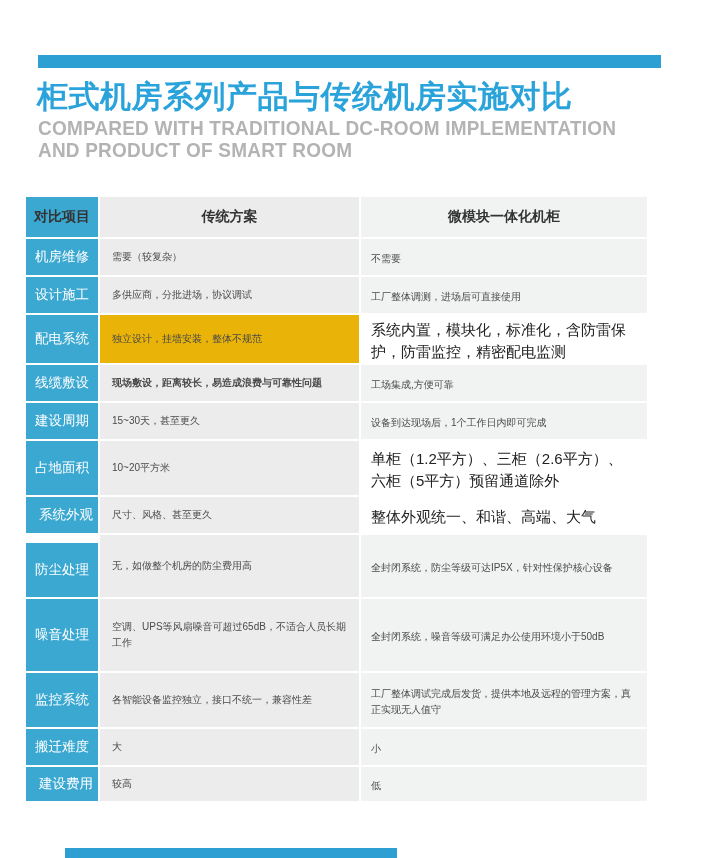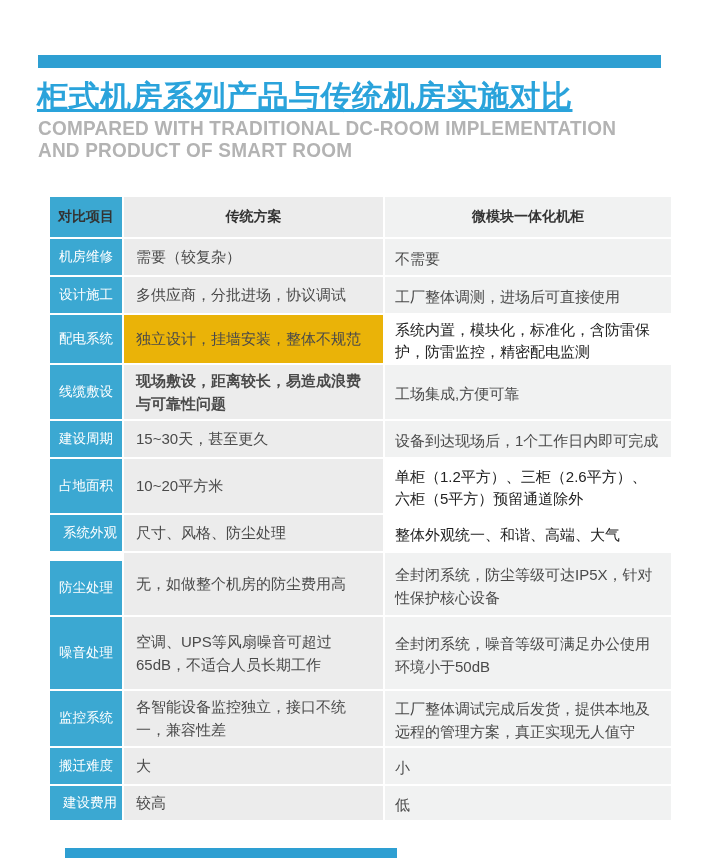--- a/index.html
+++ b/index.html
@@ -24,30 +24,30 @@
   .page-subtitle{
     position:absolute;left:38px;top:117px;
     width:640px;
     font-size:19px;line-height:21px;
     letter-spacing:0.2px;
     font-weight:bold;
     transform:scaleY(1.04);
     transform-origin:top left;
   }
   .comp-table{
-    position:absolute;left:50px;top:197px;
+    position:absolute;left:26px;top:197px;
     width:625px;
     display:grid;
     grid-template-columns:74px 261px 286px;
   }
   .cell{
     box-sizing:border-box;
     display:flex;align-items:center;
     border-bottom:2px solid #ffffff;
-    font-size:15px;
+    font-size:10px;
     color:#4a4a4a;
   }
   .c1{
     justify-content:center;
     color:#ffffff;
     font-size:13.5px;
     border-right:2px solid #ffffff;
     text-align:center;
   }
   .c2{
@@ -74,21 +74,21 @@
   .bottom-bar{
     position:absolute;left:65px;top:848px;
     width:332px;height:10px;
   }
 </style>
 </head>
 <body>
 
 <div class="top-bar" style="background: rgb(46, 159, 210);"></div>
 
-<div class="page-title" style="color: rgb(42, 163, 219); text-decoration: underline;">柜式机房系列产品与传统机房实施对比</div>
+<div class="page-title" style="color: rgb(42, 163, 219);">柜式机房系列产品与传统机房实施对比</div>
 
 <div class="page-subtitle" style="color: rgb(179, 179, 179);">
   <div>COMPARED WITH TRADITIONAL DC-ROOM  IMPLEMENTATION</div>
   <div>AND PRODUCT OF  SMART ROOM</div>
 </div>
 
 <div class="comp-table">
   <div class="cell c1 th" style="background: rgb(59, 168, 210); min-height: 42px;">对比项目</div>
   <div class="cell c2 th" style="background: rgb(236, 236, 236); min-height: 42px;">传统方案</div>
   <div class="cell c3 th" style="background: rgb(241, 242, 242); min-height: 42px;">微模块一体化机柜</div>
@@ -104,21 +104,21 @@
     <div class="cell c1" style="background: rgb(59, 168, 210); min-height: 38px;">线缆敷设</div>
     <div class="cell c2" style="background: rgb(236, 236, 236); min-height: 38px; font-weight: bold;">现场敷设，距离较长，易造成浪费与可靠性问题</div>
     <div class="cell c3" style="background: rgb(241, 242, 242); min-height: 38px;">工场集成,方便可靠</div>
     <div class="cell c1" style="background: rgb(59, 168, 210); min-height: 38px;">建设周期</div>
     <div class="cell c2" style="background: rgb(236, 236, 236); min-height: 38px;">15~30天，甚至更久</div>
     <div class="cell c3" style="background: rgb(241, 242, 242); min-height: 38px;">设备到达现场后，1个工作日内即可完成</div>
     <div class="cell c1" style="background: rgb(59, 168, 210); min-height: 56px;">占地面积</div>
     <div class="cell c2" style="background: rgb(236, 236, 236); min-height: 56px;">10~20平方米</div>
     <div class="cell c3 hl" style="background: rgb(255, 255, 255); min-height: 56px;">单柜（1.2平方）、三柜（2.6平方）、六柜（5平方）预留通道除外</div>
     <div class="cell c1" style="background: rgb(59, 168, 210); min-height: 38px; padding-left: 8px;">系统外观</div>
-    <div class="cell c2" style="background: rgb(236, 236, 236); min-height: 38px;">尺寸、风格、防尘处理</div>
+    <div class="cell c2" style="background: rgb(236, 236, 236); min-height: 38px;">尺寸、风格、甚至更久</div>
     <div class="cell c3 hl" style="background: rgb(255, 255, 255); min-height: 38px;">整体外观统一、和谐、高端、大气</div>
     <div class="cell c1" style="background: rgb(59, 168, 210); min-height: 56px; margin-top: 8px;">防尘处理</div>
     <div class="cell c2" style="background: rgb(236, 236, 236); min-height: 56px;">无，如做整个机房的防尘费用高</div>
     <div class="cell c3" style="background: rgb(241, 242, 242); min-height: 56px;">全封闭系统，防尘等级可达IP5X，针对性保护核心设备</div>
     <div class="cell c1" style="background: rgb(59, 168, 210); min-height: 74px;">噪音处理</div>
     <div class="cell c2" style="background: rgb(236, 236, 236); min-height: 74px;">空调、UPS等风扇噪音可超过65dB，不适合人员长期工作</div>
     <div class="cell c3" style="background: rgb(241, 242, 242); min-height: 74px;">全封闭系统，噪音等级可满足办公使用环境小于50dB</div>
     <div class="cell c1" style="background: rgb(59, 168, 210); min-height: 56px;">监控系统</div>
     <div class="cell c2" style="background: rgb(236, 236, 236); min-height: 56px;">各智能设备监控独立，接口不统一，兼容性差</div>
     <div class="cell c3" style="background: rgb(241, 242, 242); min-height: 56px;">工厂整体调试完成后发货，提供本地及远程的管理方案，真正实现无人值守</div>

